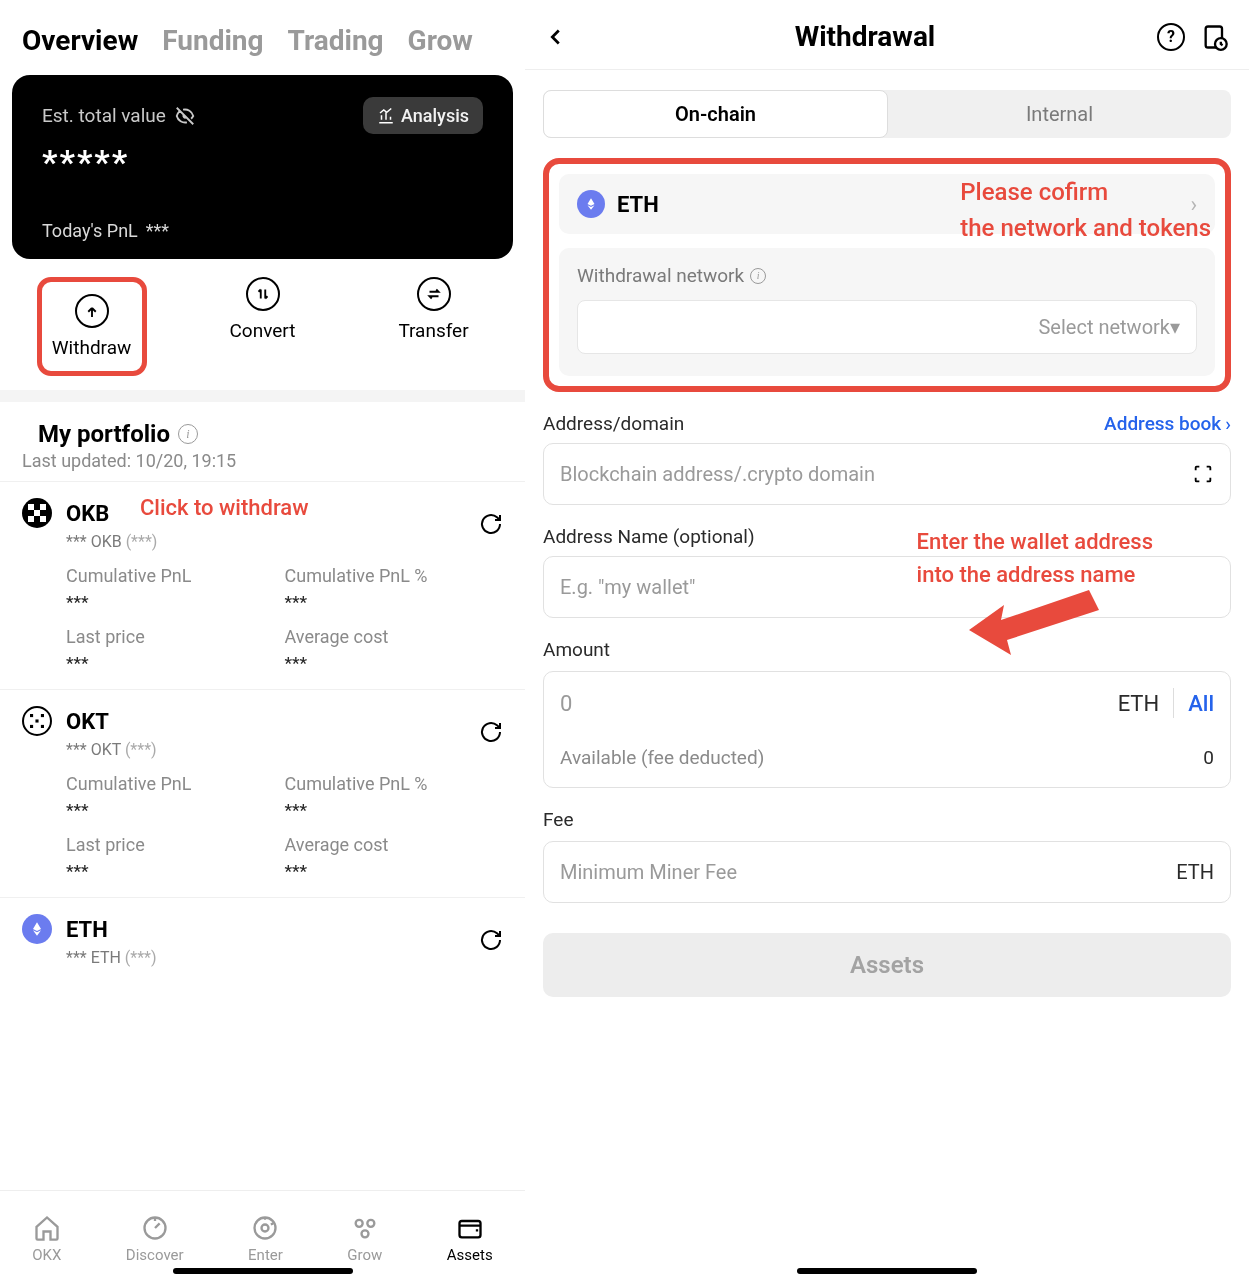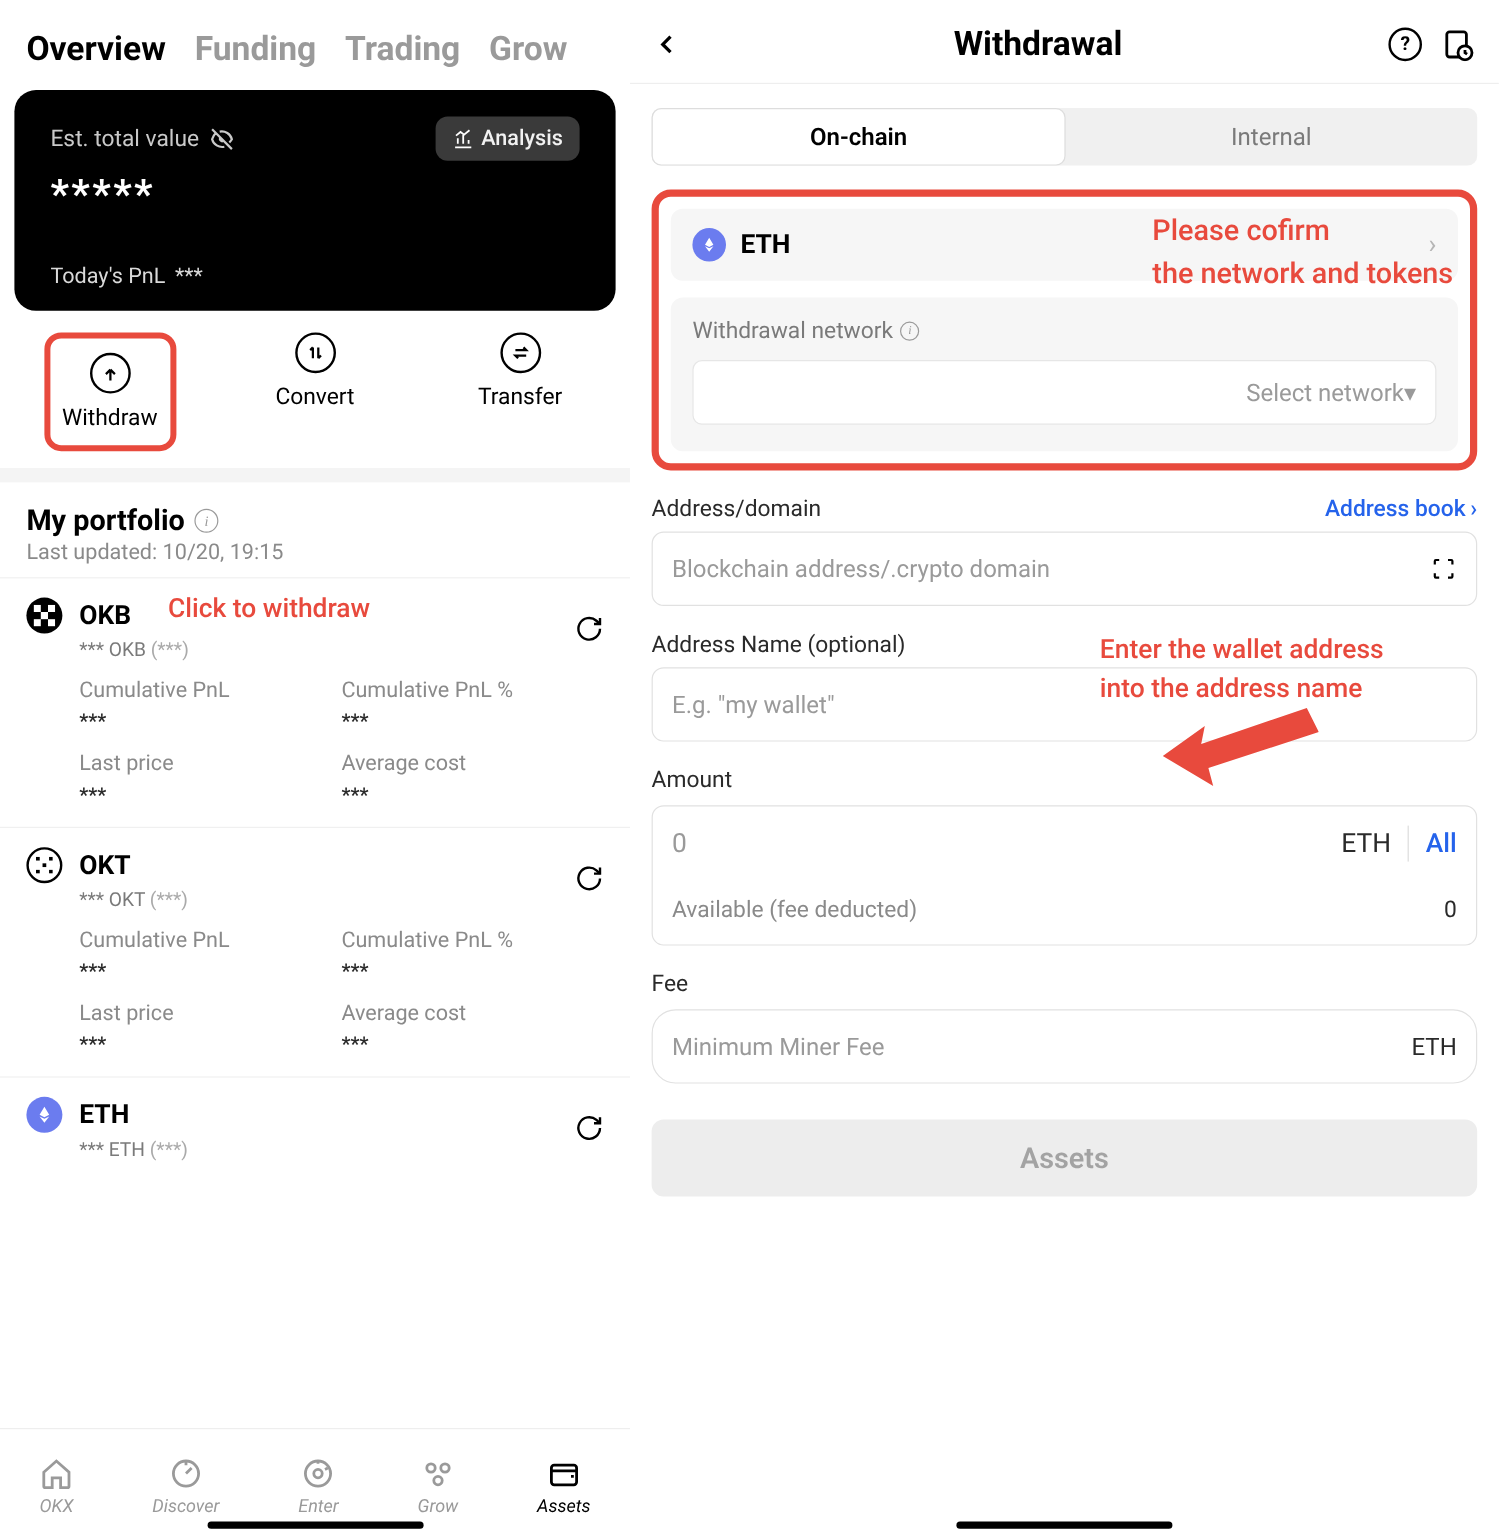--- a/index.html
+++ b/index.html
@@ -45,21 +45,21 @@
   .action-label { font-size: 19px; color: #000; }
   .withdraw-highlight {
     border: 5px solid #e84a3d; border-radius: 14px; padding: 12px 8px;
   }
 
   .gray-bar { height: 12px; background: #f4f4f4; }
 
   
   .portfolio-head { padding: 18px 22px 10px; }
   .portfolio-title-row { display: flex; align-items: center; gap: 8px; }
-  .portfolio-title { font-size: 24px; font-weight: 700; }
+  .portfolio-title { font-size: 24px; font-weight: 700; margin-left: 16px; }
   .info-circ { width:20px; height:20px; border:1.5px solid #9a9a9a; border-radius:50%; display:flex; align-items:center; justify-content:center; font-size:12px; color:#9a9a9a; font-style: italic; font-family: Georgia, serif;}
   .portfolio-sub { color: #8a8a8a; font-size: 18px; margin-top: 2px; }
 
   .asset-block { padding: 16px 22px 8px; border-bottom: 1px solid #f0f0f0; position: relative;}
   .asset-head { display: flex; align-items: center; gap: 14px; }
   .asset-icon { width: 30px; height: 30px; border-radius: 50%; display:flex; align-items:center; justify-content:center; }
   .okb-icon { background:#000; }
   .okt-icon { background:#fff; border:2px solid #000; }
   .eth-icon { background:#6b7cef; }
   .asset-title { font-size: 22px; font-weight: 700; }
@@ -72,21 +72,21 @@
   
   .anno-red { color:#e84a3d; font-size:22px; font-weight:500; position:absolute; }
   .anno-left-1 { left:140px; top:495px; }
 
   
   .bottom-nav {
     position:absolute; left:0; right:0; bottom:0; height:90px;
     display:flex; justify-content:space-around; align-items:center; padding-top:6px;
     background:#fff; border-top:1px solid #eee;
   }
-  .nav-item { display:flex; flex-direction:column; align-items:center; gap:4px; color:#9a9a9a; font-size:15px;font-style:italic; }
+  .nav-item { display:flex; flex-direction:column; align-items:center; gap:4px; color:#9a9a9a; font-size:15px; }
   .nav-item.active { color:#000; }
   .nav-icon { width:28px; height:28px; }
   .home-bar { position:absolute; bottom:6px; left:50%; transform:translateX(-50%); width:180px; height:6px; background:#000; border-radius:6px; }
 
   
   .r-header { display:flex; align-items:center; justify-content:space-between; padding:20px 2px 16px; }
   .r-title { font-size:28px; font-weight:700; }
   .back-btn { width:28px; height:28px; display:flex; align-items:center; }
   .r-header-icons { display:flex; gap:16px; align-items:center; }
   .hdr-icon { width:28px; height:28px; border:2px solid #000; border-radius:50%; display:flex; align-items:center; justify-content:center; font-weight:700; }
@@ -131,21 +131,21 @@
 
   .amount-box { margin-top:10px; border:1px solid #e1e1e1; border-radius:10px; }
   .amount-top { display:flex; align-items:center; padding:16px; font-size:22px; }
   .amount-top .ph { color:#9a9a9a; flex:1; }
   .amount-top .unit { color:#2a2a2a; padding:0 14px; }
   .amount-top .sep { width:1px; height:30px; background:#ddd; }
   .amount-top .all { color:#2563eb; padding-left:14px; font-weight:500; }
   .amount-bot { display:flex; justify-content:space-between; padding:12px 16px 18px; color:#8a8a8a; font-size:19px; }
   .amount-bot .rv { color:#2a2a2a; }
 
-  .fee-box { margin-top:10px; border:1px solid #e1e1e1; border-radius:20px; display:flex; justify-content:space-between; align-items:center; padding:18px 16px; font-size:20px; }
+  .fee-box { margin-top:10px; border:1px solid #e1e1e1; border-radius:10px; display:flex; justify-content:space-between; align-items:center; padding:18px 16px; font-size:20px; }
   .fee-box .ph { color:#9a9a9a; }
   .fee-box .unit { color:#2a2a2a; }
 
   .submit-btn {
     margin-top:30px; background:#ededed; color:#a3a3a3; font-size:24px; font-weight:600;
     border-radius:10px; height:64px; display:flex; align-items:center; justify-content:center;
   }
   .home-bar-r { position:absolute; bottom:6px; left:50%; transform:translateX(-50%); width:180px; height:6px; background:#000; border-radius:6px; }
 
   svg { display:block; }

